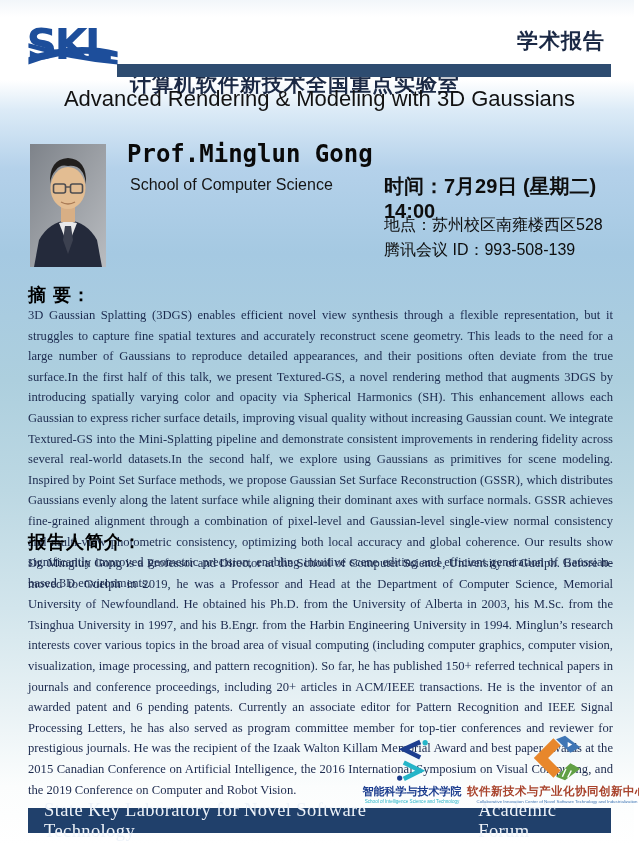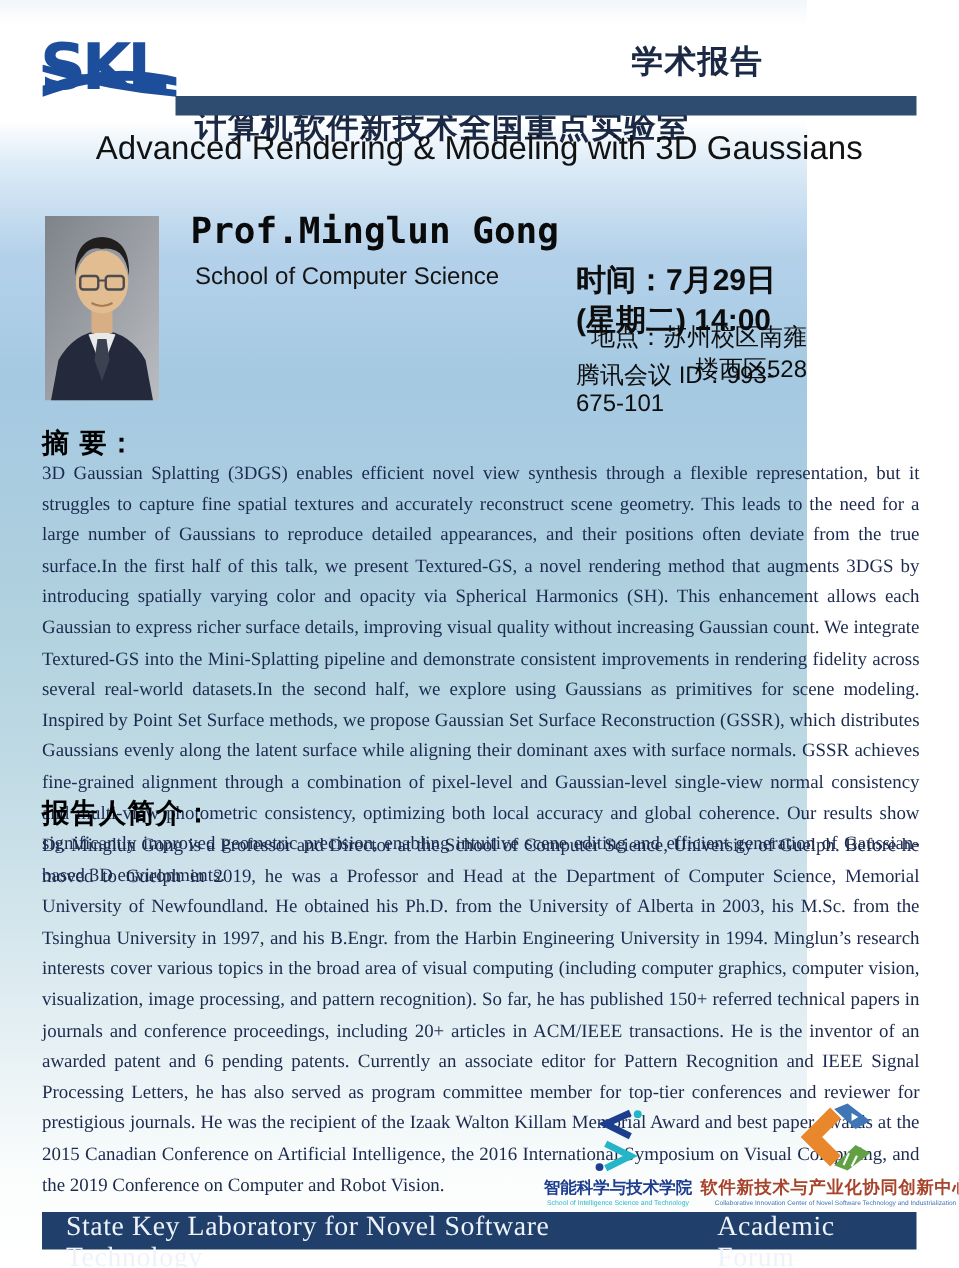--- a/index.html
+++ b/index.html
@@ -4,21 +4,21 @@
 <style>
   :root{
     --accent_navy:#2e4c70; --footer_bg:#20406b; --logo_blue:#1d4e9b;
     --body_text:#1c2a4e; --teal:#25b5c8; --navy_dark:#1d3e8f;
     --orange:#e8872b; --green:#61a044; --blue_mid:#3f76b5; --brick:#a8432c;
   }
   *{margin:0;padding:0;box-sizing:border-box;}
   html,body{width:639px;height:845px;}
   body{font-family:"Liberation Sans",sans-serif;overflow:hidden;}
   .poster{
-    position:relative;width:538px;height:845px;
+    position:relative;width:634px;height:845px;
     background:linear-gradient(180deg,
       #f2f6fa 0%, #ffffff 2%, #ffffff 9.5%,
       #dcebf7 13%, #b4d1ea 20%, #a5c9e2 30%,
       #adcfde 45%, #bcd8e3 58%, #d2e5ec 72%,
       #e9f2f5 84%, #fbfdfd 93%, #ffffff 100%);
   }
   
   .skl-logo{position:absolute;left:28px;top:20px;width:90px;height:52px;}
   .lab-name{position:absolute;left:130px;top:27px;font-size:21px;font-weight:bold;color:#1b2945;letter-spacing:1px;margin-top:43px;}
   .badge{position:absolute;right:29px;top:27px;font-size:21px;font-weight:bold;color:#1b2945;letter-spacing:1px;}
@@ -49,21 +49,21 @@
   .logo-right{left:478px;top:733px;width:158px;}
   .logo-mark-left{width:46px;height:46px;}
   .logo-mark-right{width:58px;height:50px;}
   .logo-cn-left{font-size:11px;font-weight:bold;color:var(--navy_dark);white-space:nowrap;margin-top:1px;}
   .logo-en-left{font-size:4.6px;color:var(--teal);white-space:nowrap;}
   .logo-cn-right{font-size:11.5px;font-weight:bold;color:var(--brick);white-space:nowrap;margin-top:1px;letter-spacing:.5px;}
   .logo-en-right{font-size:4.4px;color:var(--blue_mid);white-space:nowrap;}
   
   .footer-bar{
     position:absolute;left:28px;top:808px;width:583px;height:25px;
-    background:var(--footer_bg);display:flex;align-items:flex-start;justify-content:center;
+    background:var(--footer_bg);display:flex;align-items:center;justify-content:center;
     font-family:"Liberation Serif",serif;font-size:18.5px;color:#eef3f9;letter-spacing:.4px;padding-left:16px;
   }
   .footer-bar .gap{display:inline-block;width:22px;}
 </style>
 </head>
 <body>
 
 <div class="poster">
 
   <svg class="skl-logo" viewBox="0 0 96 56">
@@ -94,21 +94,21 @@
     <rect x="23.5" y="40" width="12" height="9" rx="2" fill="none" stroke="#4c4c50" stroke-width="1.6"></rect>
     <rect x="40.5" y="40" width="12" height="9" rx="2" fill="none" stroke="#4c4c50" stroke-width="1.6"></rect>
     <line x1="35.5" y1="43" x2="40.5" y2="43" stroke="#4c4c50" stroke-width="1.4"></line>
     <path d="M31,58 Q38,62 45,58" fill="none" stroke="#a87a55" stroke-width="1.4"></path>
   </svg>
 
   <div class="speaker-name">Prof.Minglun Gong</div>
   <div class="aff1">School of Computer Science</div>
   <div class="meta-time">时间：7月29日 (星期二) 14:00</div>
   <div class="meta-place">地点：苏州校区南雍楼西区528</div>
-  <div class="meta-meeting">腾讯会议 ID：993-675-101</div>
+  <div class="meta-meeting">腾讯会议 ID：993-508-139</div>
 
   <div class="sec-heading abstract-heading">摘 要：</div>
   <div class="body-para abstract-para">3D Gaussian Splatting (3DGS) enables efficient novel view synthesis through a flexible representation, but it struggles to capture fine spatial textures and accurately reconstruct scene geometry. This leads to the need for a large number of Gaussians to reproduce detailed appearances, and their positions often deviate from the true surface.In the first half of this talk, we present Textured-GS, a novel rendering method that augments 3DGS by introducing spatially varying color and opacity via Spherical Harmonics (SH). This enhancement allows each Gaussian to express richer surface details, improving visual quality without increasing Gaussian count. We integrate Textured-GS into the Mini-Splatting pipeline and demonstrate consistent improvements in rendering fidelity across several real-world datasets.In the second half, we explore using Gaussians as primitives for scene modeling. Inspired by Point Set Surface methods, we propose Gaussian Set Surface Reconstruction (GSSR), which distributes Gaussians evenly along the latent surface while aligning their dominant axes with surface normals. GSSR achieves fine-grained alignment through a combination of pixel-level and Gaussian-level single-view normal consistency and multi-view photometric consistency, optimizing both local accuracy and global coherence. Our results show significantly improved geometric precision, enabling intuitive scene editing and efficient generation of Gaussian-based 3D environments.</div>
 
   <div class="sec-heading bio-heading">报告人简介：</div>
   <div class="body-para bio-para">Dr. Minglun Gong is a Professor and Director at the School of Computer Science, University of Guelph. Before he moved to Guelph in 2019, he was a Professor and Head at the Department of Computer Science, Memorial University of Newfoundland. He obtained his Ph.D. from the University of Alberta in 2003, his M.Sc. from the Tsinghua University in 1997, and his B.Engr. from the Harbin Engineering University in 1994. Minglun’s research interests cover various topics in the broad area of visual computing (including computer graphics, computer vision, visualization, image processing, and pattern recognition). So far, he has published 150+ referred technical papers in journals and conference proceedings, including 20+ articles in ACM/IEEE transactions. He is the inventor of an awarded patent and 6 pending patents. Currently an associate editor for Pattern Recognition and IEEE Signal Processing Letters, he has also served as program committee member for top-tier conferences and reviewer for prestigious journals. He was the recipient of the Izaak Walton Killam Memorial Award and best paper awards at the 2015 Canadian Conference on Artificial Intelligence, the 2016 International Symposium on Visual Computing, and the 2019 Conference on Computer and Robot Vision.</div>
 
   <div class="org-logo logo-left">
     <svg class="logo-mark-left" viewBox="0 0 56 56">
       <polyline points="38,6 18,15 38,25" fill="none" stroke="#1d3e8f" stroke-width="5.5"></polyline>

